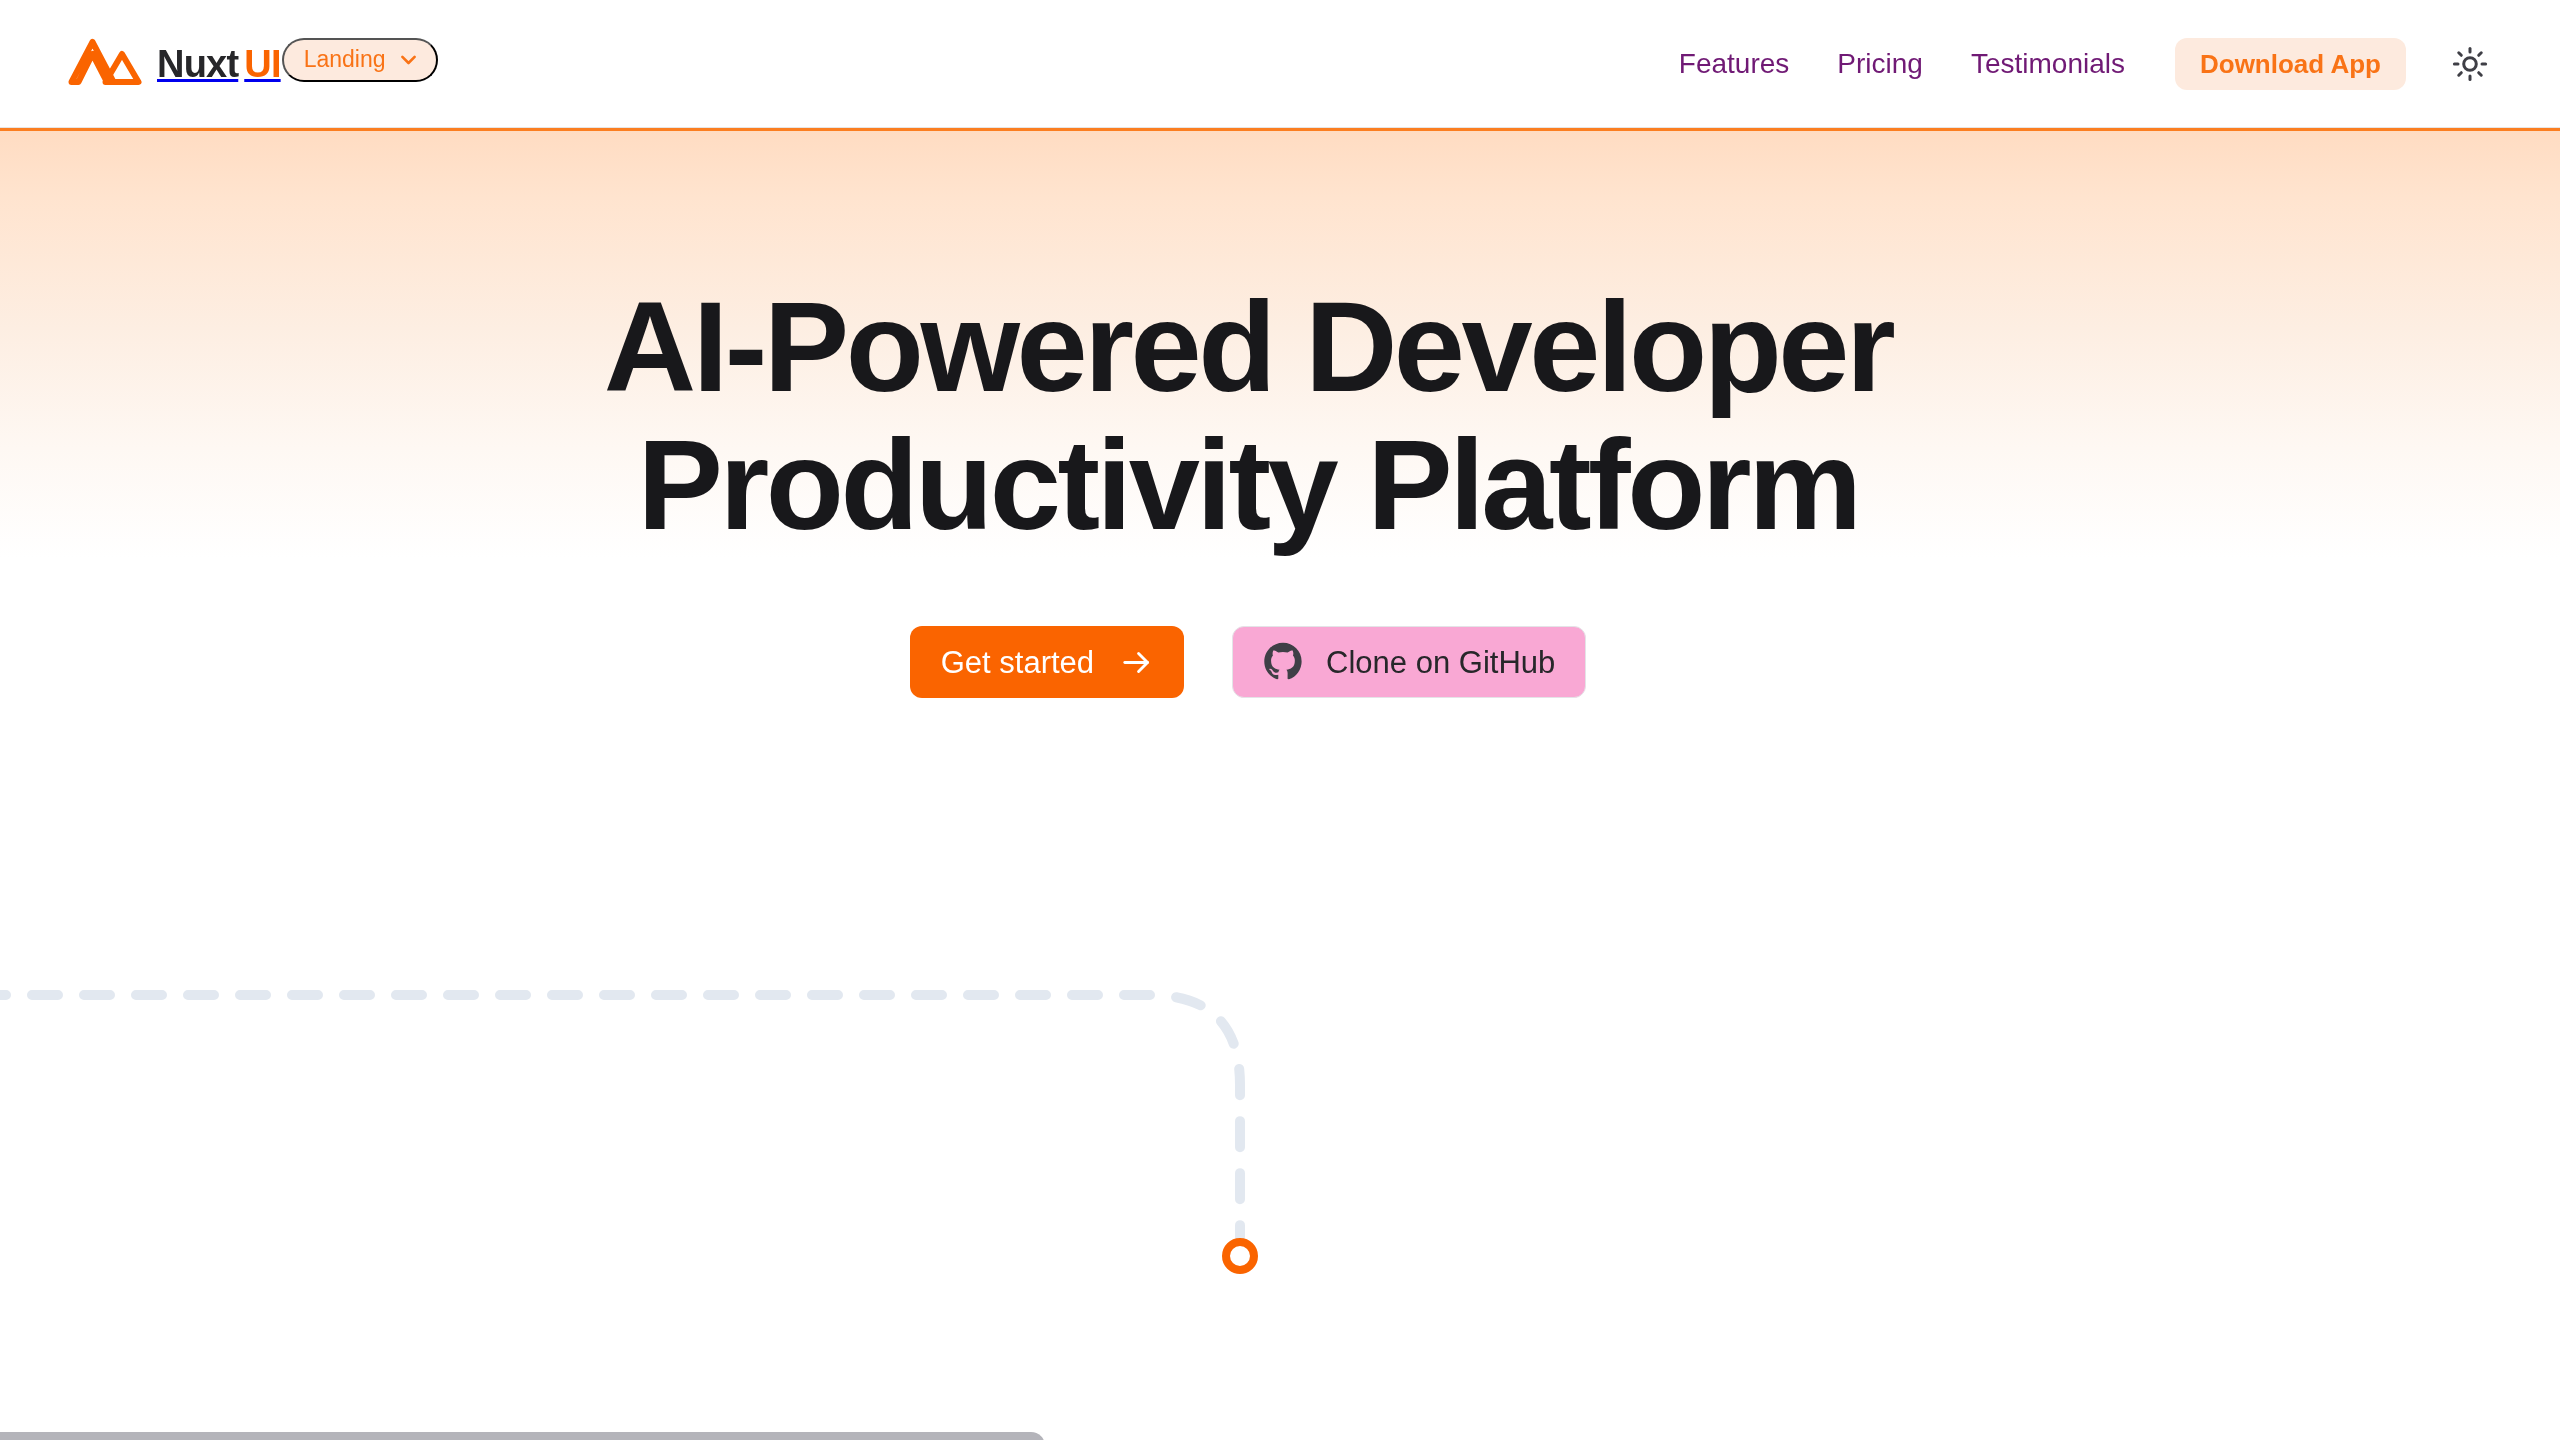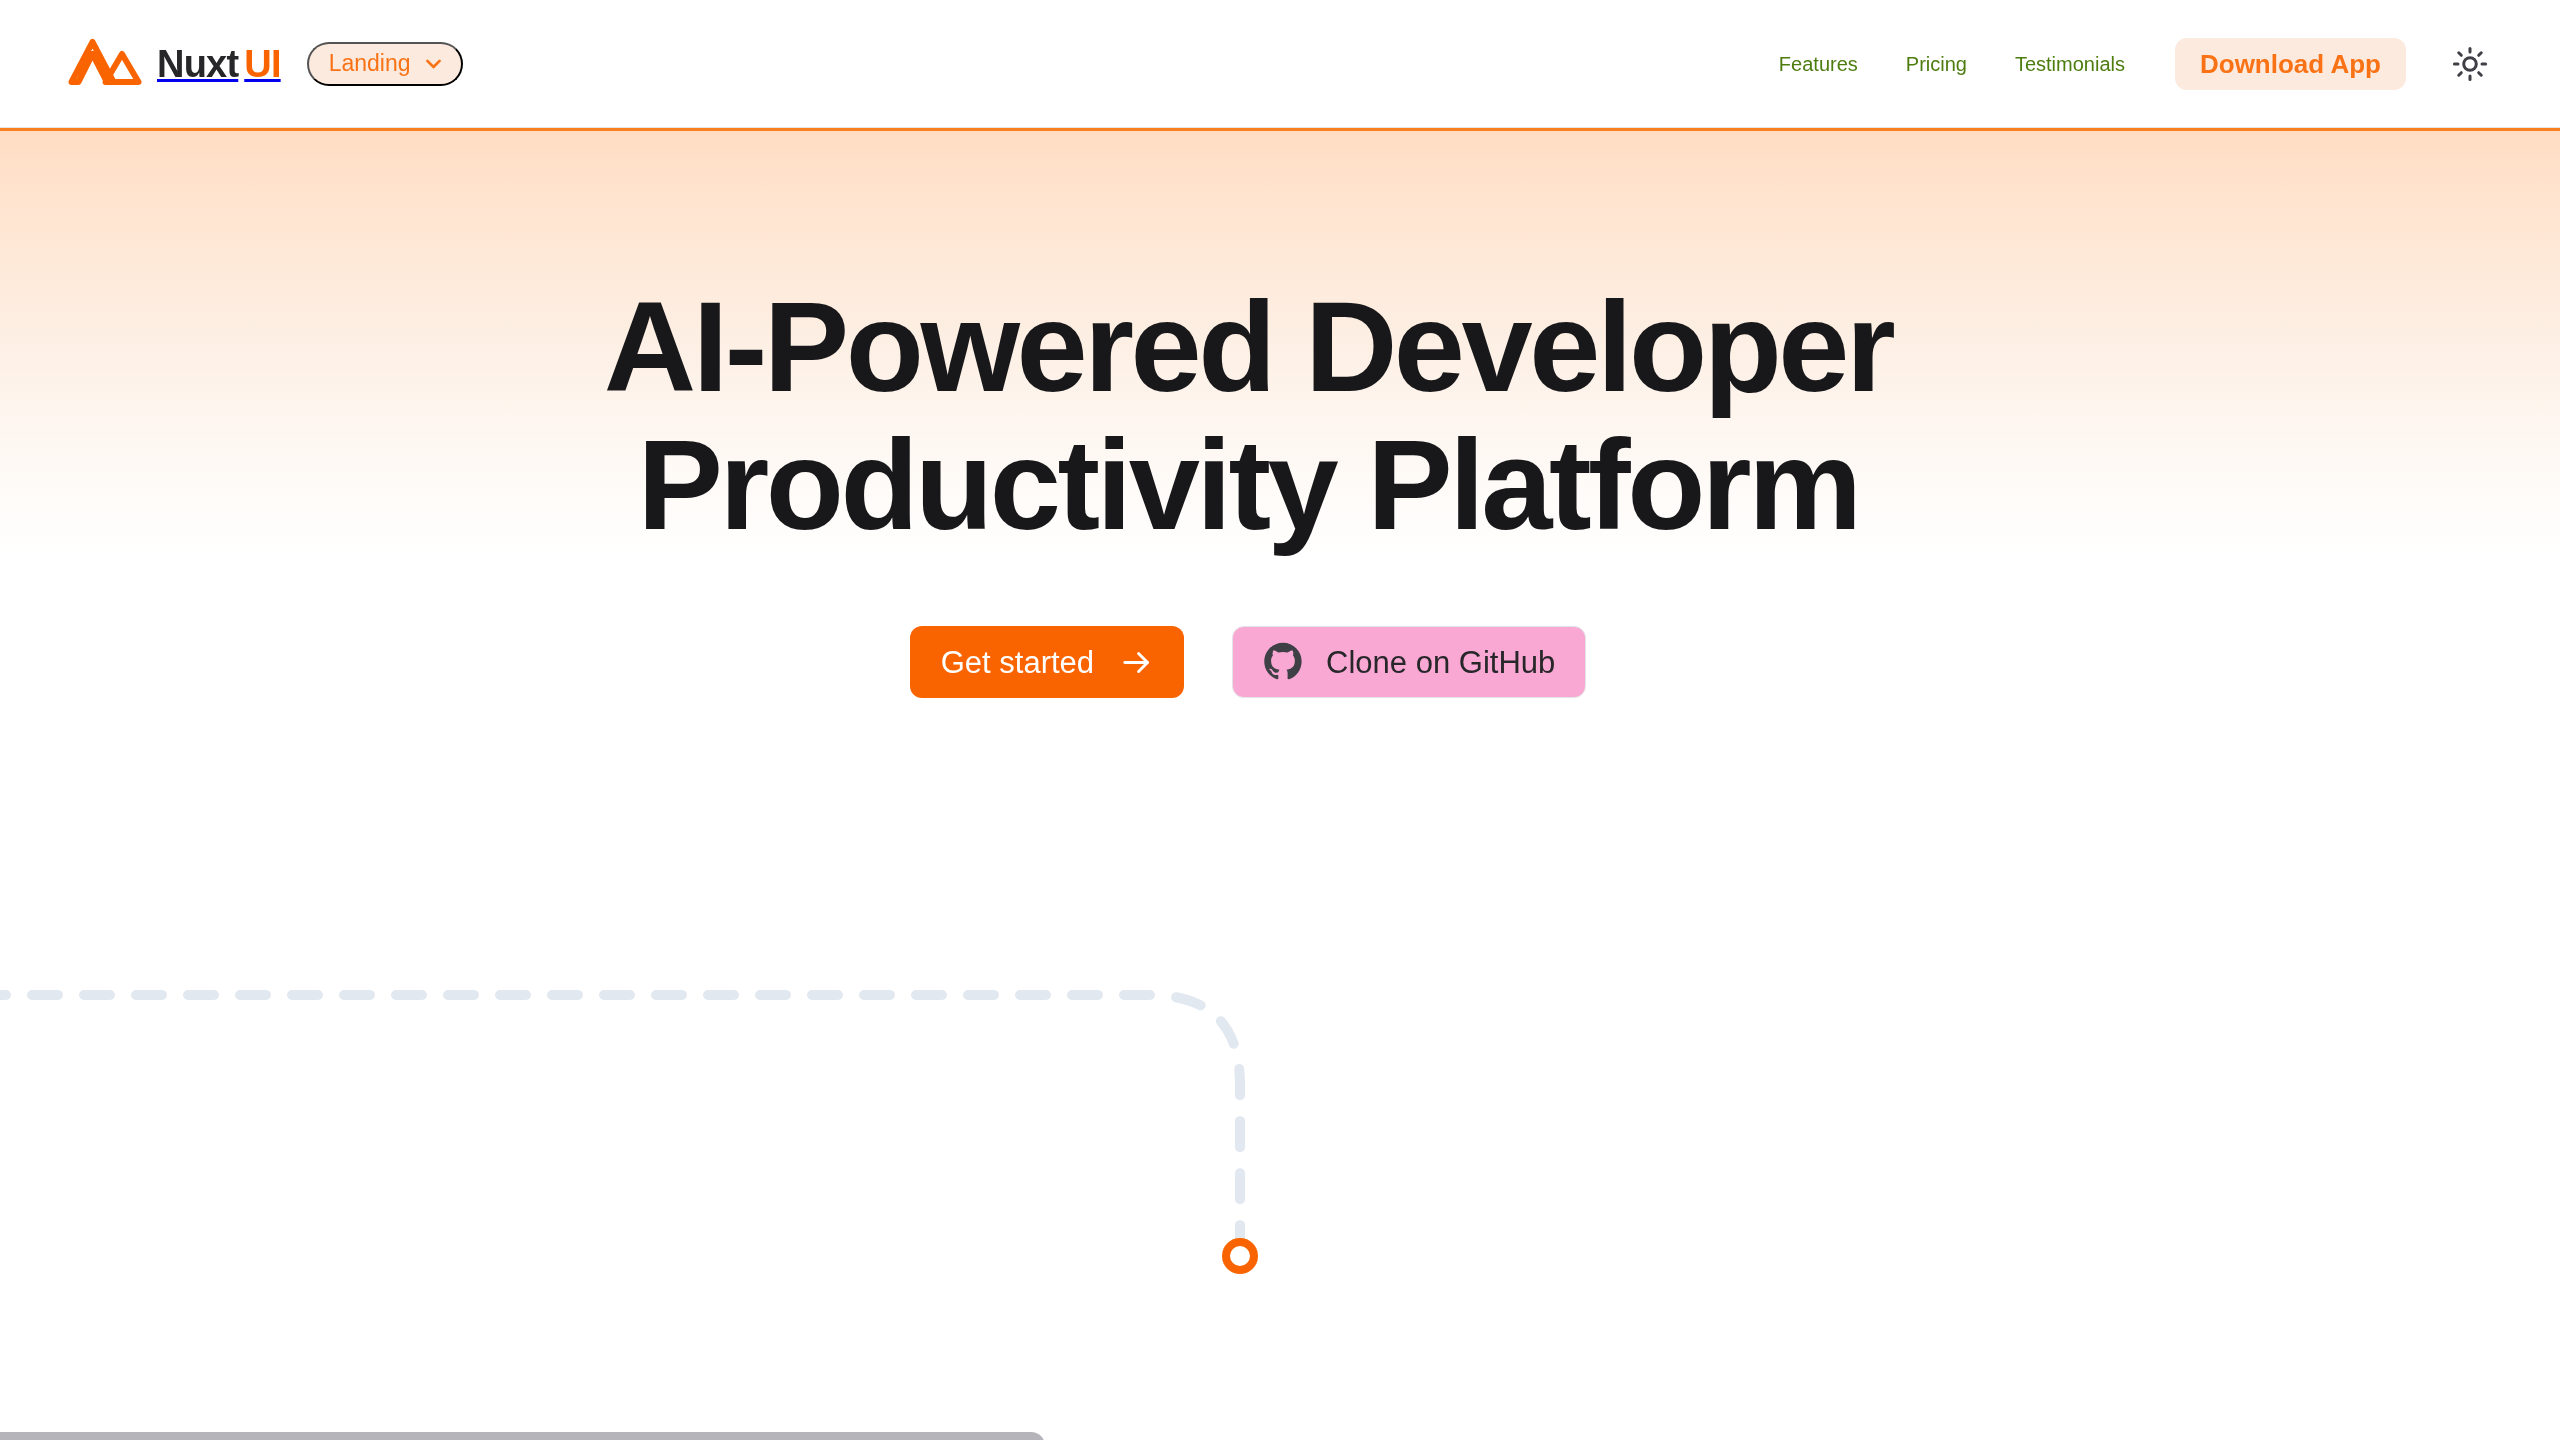--- a/index.html
+++ b/index.html
@@ -27,22 +27,21 @@
     border-bottom: 1px solid #e7e5e4;
     display: flex;
     align-items: center;
     justify-content: space-between;
     padding: 0 62px 0 66px;
     z-index: 20;
   }
 
   .brand {
     display: flex;
-    align-items: center;
-    gap: 26px;
+    gap: 1px;
   }
 
   .brand-mark {
     display: flex;
     align-items: center;
     gap: 13px;
   }
 
   .logo-icon {
     width: 78px;
@@ -77,22 +76,22 @@
   }
   .landing-badge .chev { display: block; width: 21px; height: 21px; }
 
   .nav {
     display: flex;
     align-items: center;
     gap: 0;
   }
 
   .nav-link {
-    font-size: 20px;
-    color: #4d7c0f;
+    font-size: 28px;
+    color: #701a75;
     text-decoration: none;
     padding: 0 24px;
     line-height: 1;
     white-space: nowrap;
   }
 
   .download-btn {
     margin-left: 26px;
     height: 52px;
     padding: 0 25px;

